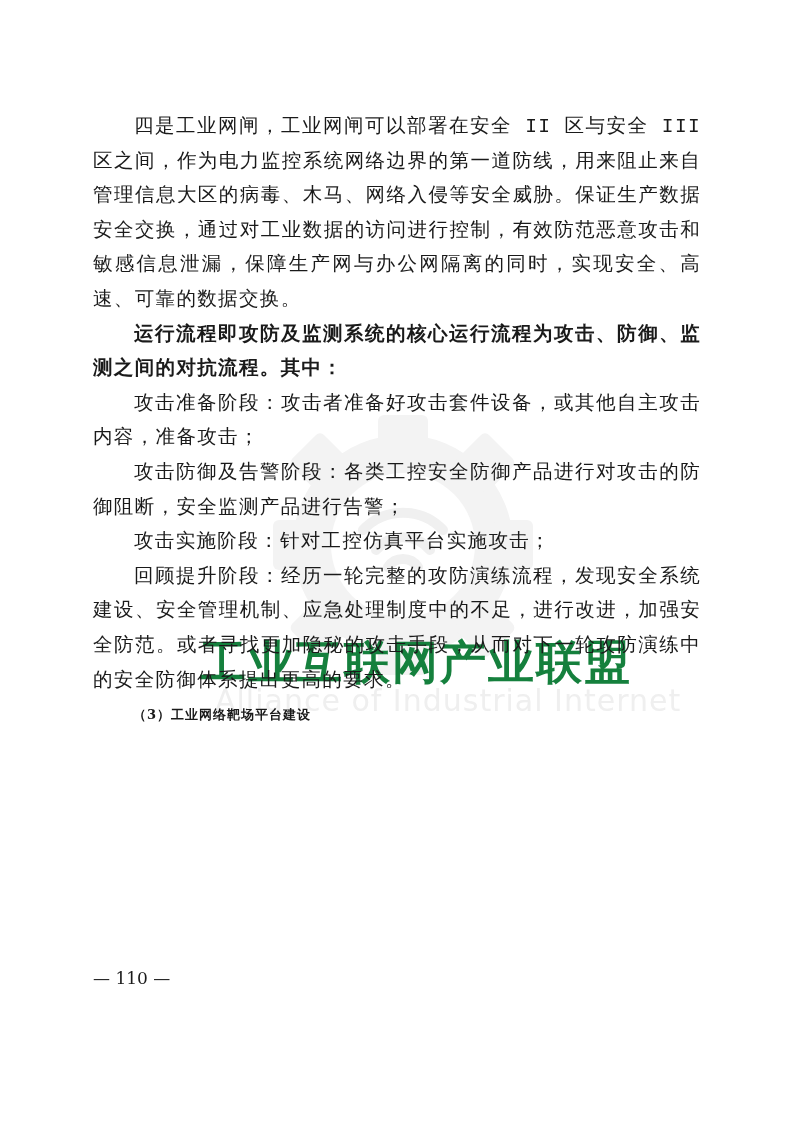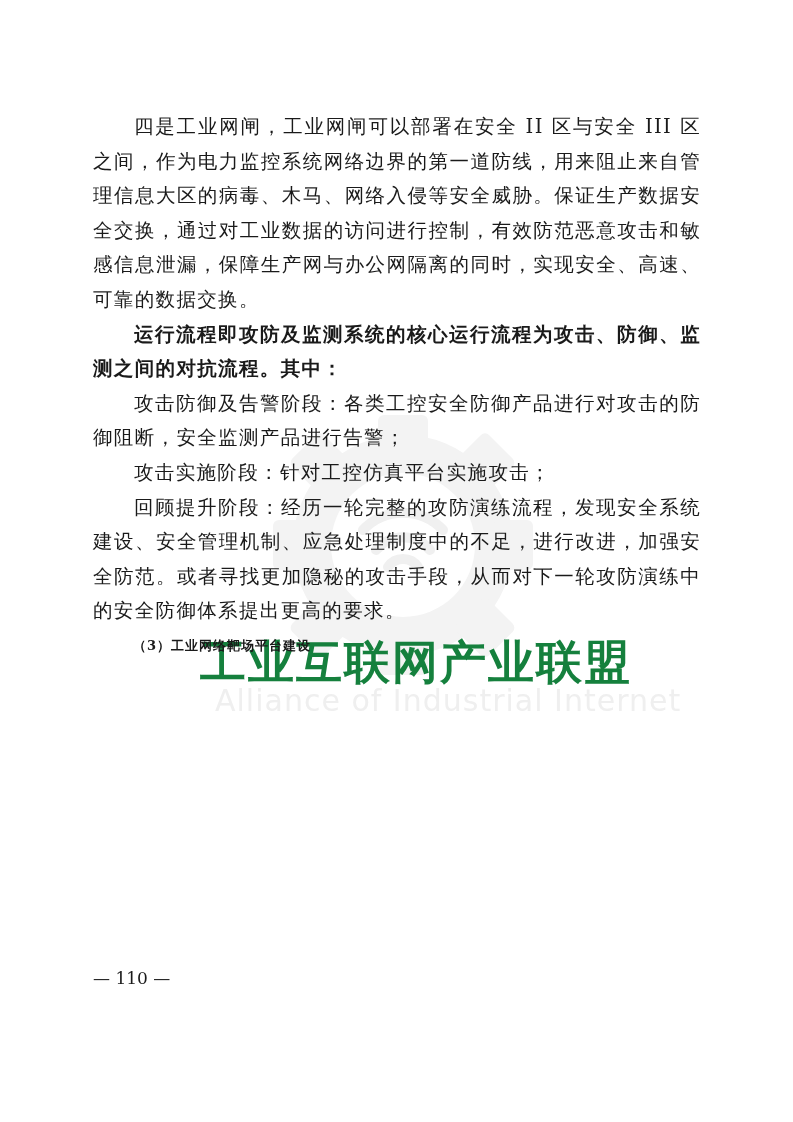--- a/index.html
+++ b/index.html
@@ -3,21 +3,21 @@
 <meta charset="utf-8">
 <style>
   html, body { margin: 0; padding: 0; background: #ffffff; }
   body { width: 793px; height: 1122px; position: relative; overflow: hidden; font-family: "DejaVu Serif", "Liberation Serif", serif; color: #1a1a1a; }
   .watermark { position: absolute; pointer-events: none; z-index: 0; }
   .wm-gear { left: 258px; top: 395px; width: 290px; height: 290px; }
   .wm-text-cn { left: 200px; top: 632px; width: 420px; font-family: "DejaVu Sans", sans-serif; font-weight: bold; font-size: 46px; color: #15803d; letter-spacing: 2px; white-space: nowrap; }
   .wm-text-en { left: 215px; top: 683px; width: 420px; font-family: "DejaVu Sans", sans-serif; font-size: 30px; color: #efefef; letter-spacing: 1px; white-space: nowrap; }
   .page { position: absolute; left: 93px; top: 110px; width: 608px; z-index: 1; }
   .para { font-size: 19.5px; line-height: 34.6px; margin: 0; text-align: justify; letter-spacing: 1.35px; }
-  .indent { text-indent: 2.1em; }
+  .indent { text-indent: 2.1em; font-family: Liberation Mono, monospace; }
   .bold { font-weight: bold; }
   .heading { font-size: 13px; line-height: 34.6px; margin: 0; font-weight: bold; padding-left: 40px; letter-spacing: 1px; }
   .footer { position: absolute; left: 93px; top: 968px; font-size: 17px; z-index: 1; letter-spacing: 0; }
 </style>
 </head>
 <body>
 
 <div class="watermark wm-gear">
   <svg viewBox="0 0 290 290" width="290" height="290">
     <g fill="#f3f3f3">
@@ -38,19 +38,20 @@
       <path d="M130 172 A18 18 0 0 1 160 172"></path>
     </g>
   </svg>
 </div>
 <div class="watermark wm-text-cn">工业互联网产业联盟</div>
 <div class="watermark wm-text-en">Alliance of Industrial Internet</div>
 
 <div class="page">
   <p class="para indent">四是工业网闸，工业网闸可以部署在安全 II 区与安全 III 区之间，作为电力监控系统网络边界的第一道防线，用来阻止来自管理信息大区的病毒、木马、网络入侵等安全威胁。保证生产数据安全交换，通过对工业数据的访问进行控制，有效防范恶意攻击和敏感信息泄漏，保障生产网与办公网隔离的同时，实现安全、高速、可靠的数据交换。</p>
   <p class="para indent bold">运行流程即攻防及监测系统的核心运行流程为攻击、防御、监测之间的对抗流程。其中：</p>
+  <p class="para indent">攻击准备阶段：攻击者准备好攻击套件设备，或其他自主攻击内容，准备攻击；</p>
   <p class="para indent">攻击防御及告警阶段：各类工控安全防御产品进行对攻击的防御阻断，安全监测产品进行告警；</p>
   <p class="para indent">攻击实施阶段：针对工控仿真平台实施攻击；</p>
   <p class="para indent">回顾提升阶段：经历一轮完整的攻防演练流程，发现安全系统建设、安全管理机制、应急处理制度中的不足，进行改进，加强安全防范。或者寻找更加隐秘的攻击手段，从而对下一轮攻防演练中的安全防御体系提出更高的要求。</p>
   <p class="heading">（3）工业网络靶场平台建设</p>
 </div>
 
 <div class="footer">— 110 —</div>
 
 </body></html>

